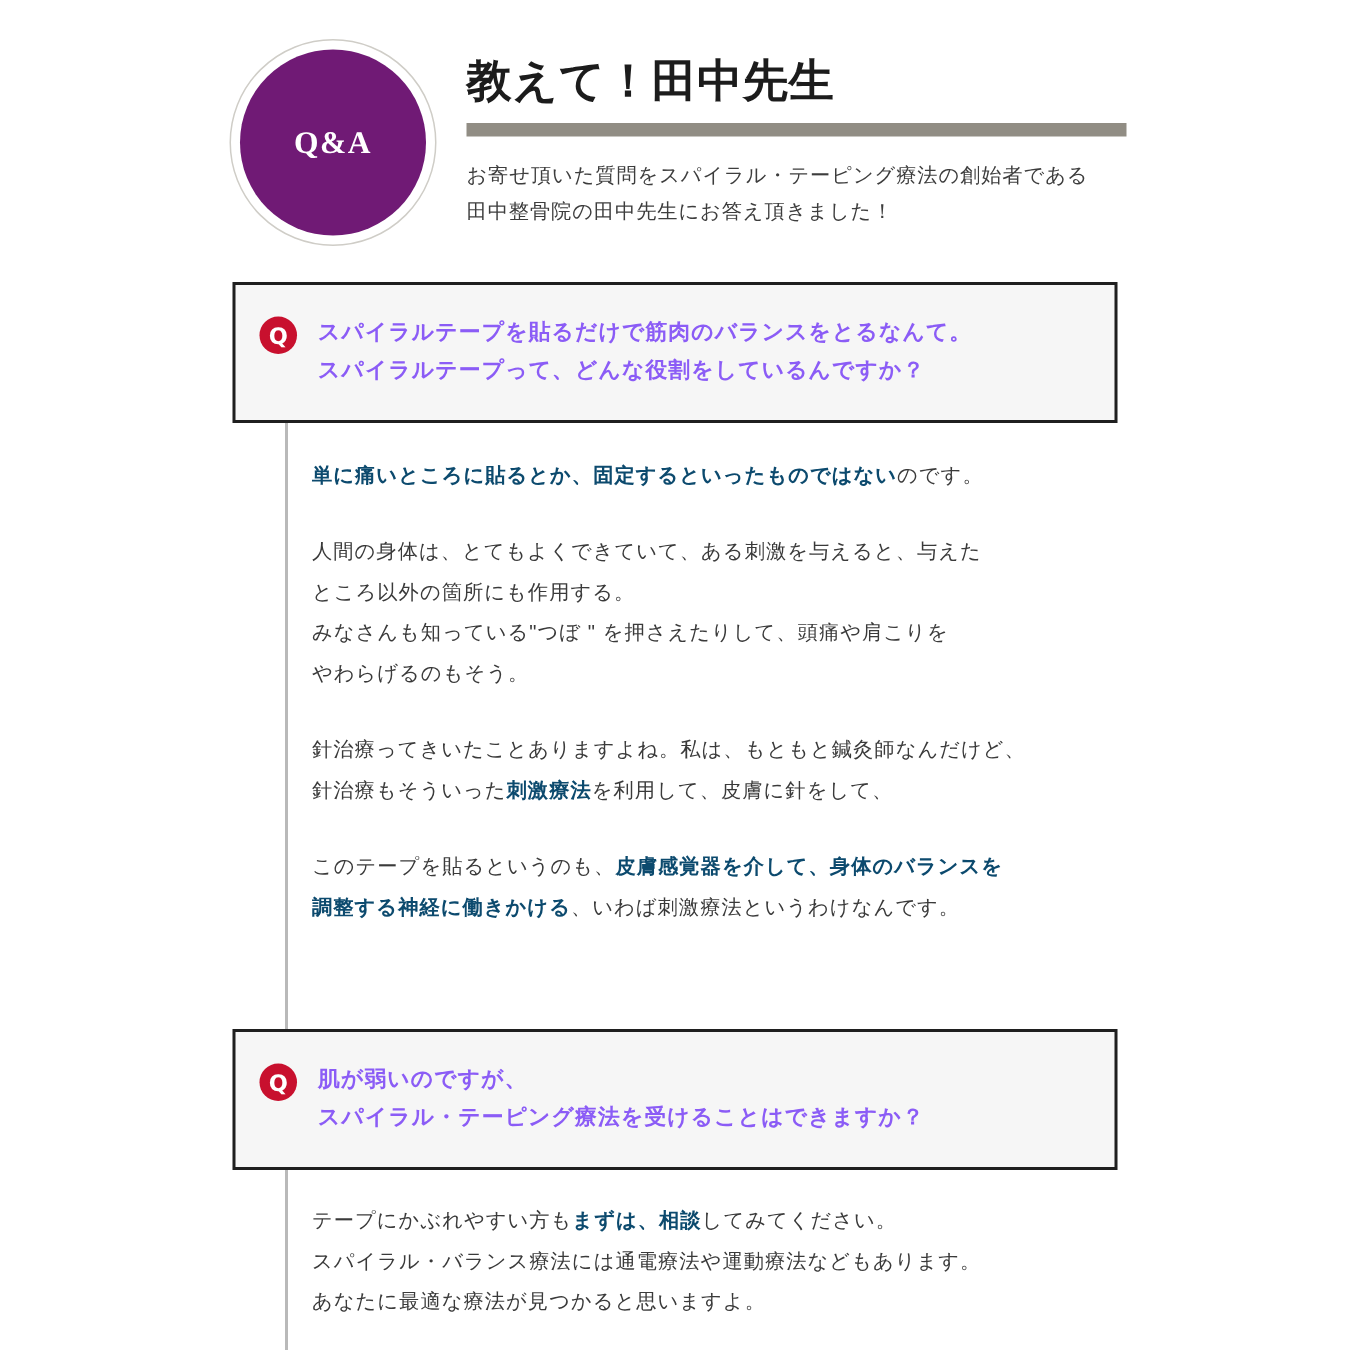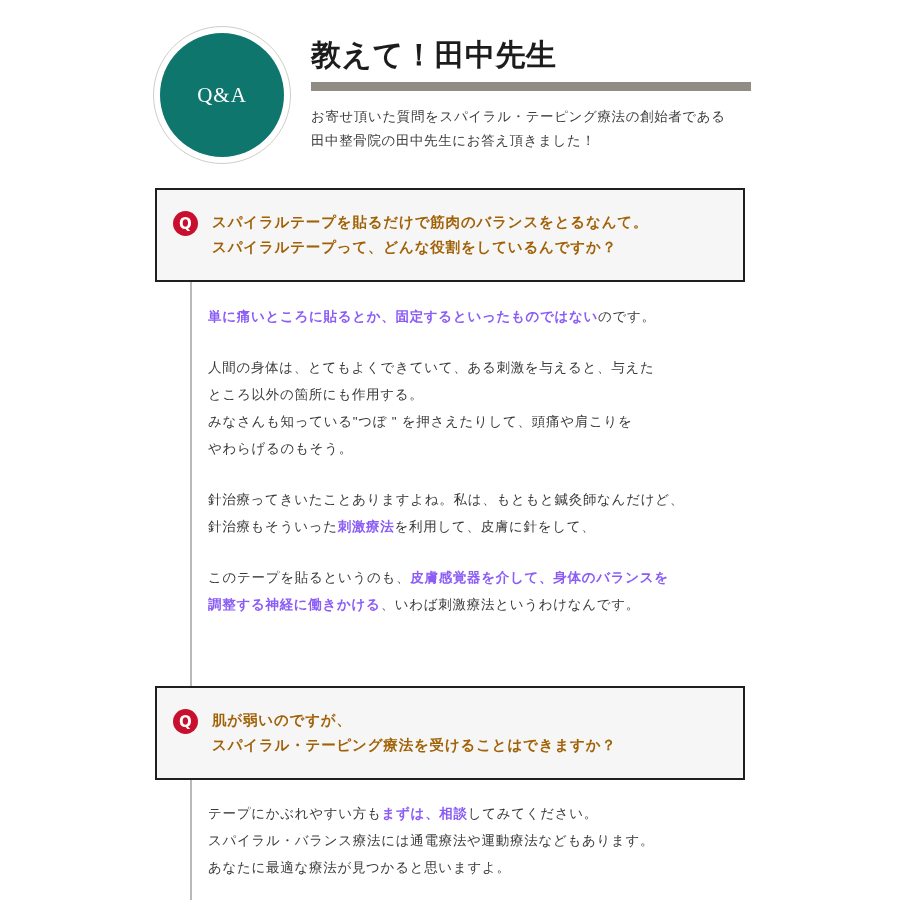--- a/index.html
+++ b/index.html
@@ -129,21 +129,21 @@
     display: flex;
     align-items: center;
     justify-content: center;
     margin-right: 14px;
     margin-top: 1px;
     font-family: "DejaVu Sans", "Liberation Sans", sans-serif;
   }
   .q-text {
     font-size: 14.5px;
     font-weight: bold;
-    color: #a16207;
+    color: #8b5cf6;
     line-height: 1.75;
     letter-spacing: 0.8px;
   }
   .q-text div { white-space: nowrap; }
 
   
   .answer {
     position: absolute;
     left: 208px;
     width: 545px;
@@ -154,35 +154,35 @@
     color: #3a3a3a;
   }
   .answer-1 { top: 303px; }
   .answer-2 { top: 800px; }
 
   .para { margin: 0 0 24px 0; }
   .para:last-child { margin-bottom: 0; }
   .para div { white-space: nowrap; }
 
   .em {
-    color: #8b5cf6;
+    color: #0c4a6e;
     font-weight: bold;
   }
 </style>
 </head>
 <body>
 
 <div class="page">
 
   <div class="vrule"></div>
 
   <div class="header">
 
     <div class="qa-badge">
-      <div class="qa-badge-inner" style="background: #0f766e;">
+      <div class="qa-badge-inner" style="background: #701a75; font-weight: bold;">
         <span class="qa-badge-label">Q&amp;A</span>
       </div>
     </div>
 
     <div class="header-text">
       <h1 class="header-title">教えて！田中先生</h1>
       <div class="header-bar" style="background: rgb(145, 141, 132);"></div>
       <div class="header-sub">
         <div>お寄せ頂いた質問をスパイラル・テーピング療法の創始者である</div>
         <div>田中整骨院の田中先生にお答え頂きました！</div>

